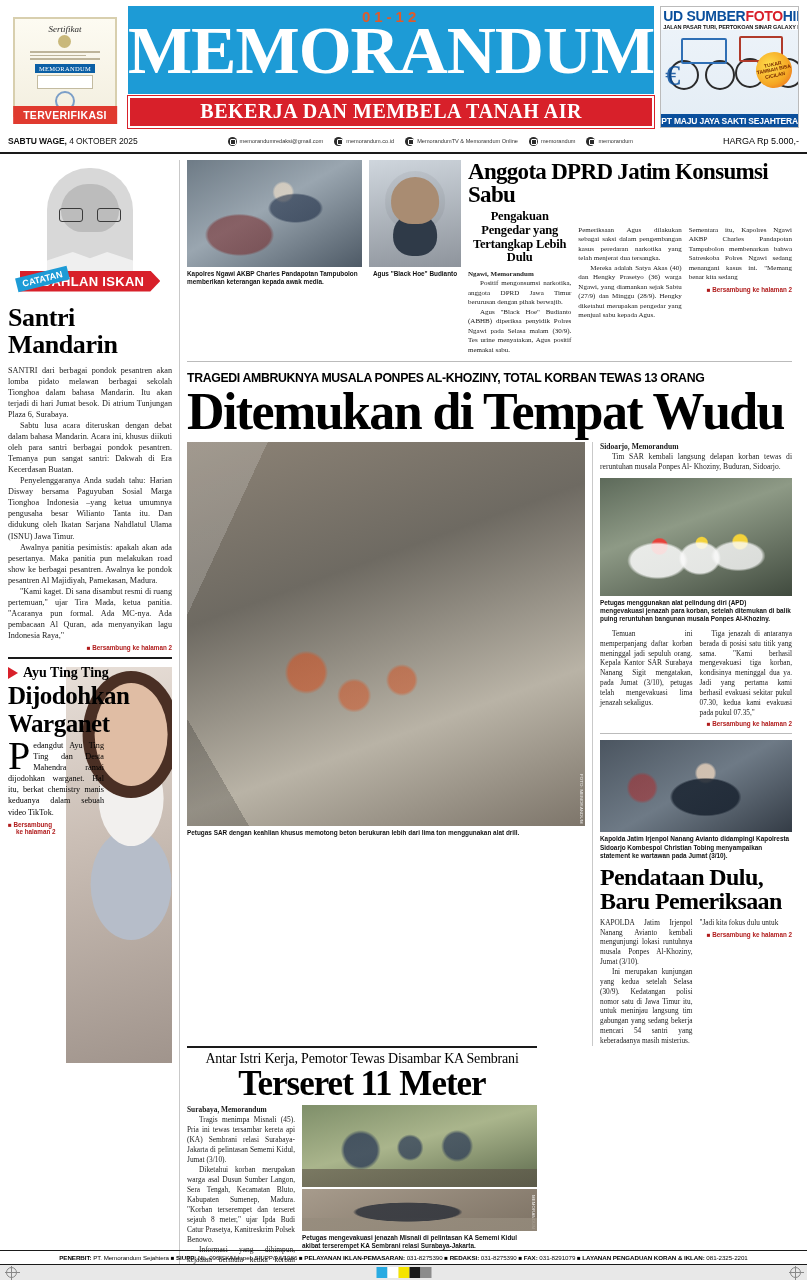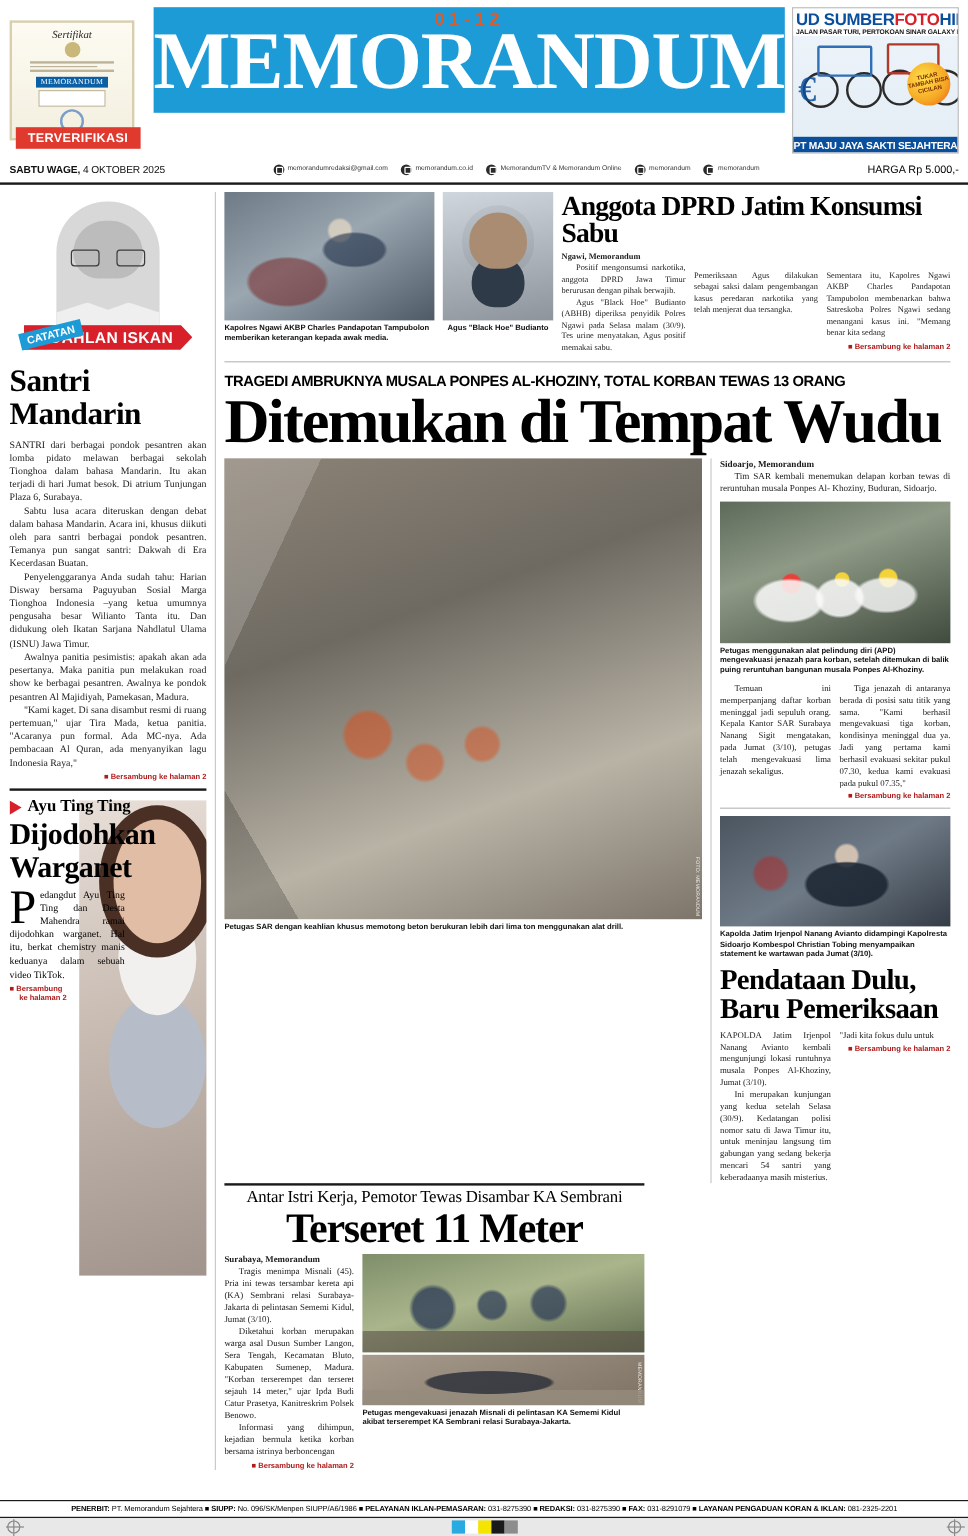--- a/index.html
+++ b/index.html
@@ -10,21 +10,21 @@
     overflow: hidden;
   }
   .page { position: relative; width: 807px; height: 1280px; background: #fff; }
 
   
   .masthead { position: relative; height: 130px; padding: 6px 8px 0 8px; display: flex; gap: 6px; align-items: flex-start; }
 
   .cert-badge {
     width: 150px; height: 122px;
     position: relative;
-    display: flex; align-items: center; 
+    display: flex; align-items: center; justify-content: center;
   }
   .cert-inner {
     width: 104px; height: 100px;
     border: 2px solid #d8cfae;
     background: linear-gradient(#fdfbf2,#f3efe0);
     position: relative;
     display: flex; flex-direction: column; align-items: center;
     padding-top: 5px;
   }
   .cert-title { font-family: "Liberation Serif", serif; font-style: italic; font-size: 9px; color: #2a2a2a; }
@@ -371,20 +371,21 @@
         <div class="cert-stamp"></div>
       </div>
       <div class="cert-ribbon">TERVERIFIKASI</div>
     </div>
 
     <div class="logo-block">
       <div class="logo-main">
         <div class="logo-pagenum">01-12</div>
         <div class="logo-word">MEMORANDUM</div>
       </div>
+      <div class="logo-tag">BEKERJA DAN MEMBELA TANAH AIR</div>
     </div>
 
     <div class="ad-box">
       <div class="ad-head">
         <div class="ad-title"><span>UD SUMBER</span><span class="hl">FOTO</span><span>HIDUP</span></div>
         <div class="ad-sub">JALAN PASAR TURI, PERTOKOAN SINAR GALAXY B04 SURABAYA</div>
       </div>
       <div class="ad-bikes">
         <div class="bike w" style="left:8px; top:28px;"></div>
         <div class="bike w" style="left:44px; top:28px;"></div>
@@ -481,26 +482,28 @@
           <div class="cap">Kapolres Ngawi AKBP Charles Pandapotan Tampubolon memberikan keterangan kepada awak media.</div>
         </div>
         <div class="tn-portrait">
           <div class="photo portrait" style="height:107px;"></div>
           <div class="cap" style="text-align:center;">Agus "Black Hoe" Budianto</div>
         </div>
         <div class="tn-text">
           <div class="hl-big">Anggota DPRD Jatim Konsumsi Sabu</div>
           <div style="display:flex; gap:7px;">
             <div style="width:33%;">
+              <div class="hl-sub"><span>Pengakuan Pengedar yang</span><br><span>Tertangkap Lebih Dulu</span></div>
               <p class="ptext noind" style="font-size:7px;"><b>Ngawi, Memorandum</b></p>
               <p class="ptext" style="font-size:7px;">Positif mengonsumsi narkotika, anggota DPRD Jawa Timur berurusan dengan pihak berwajib.</p>
               <p class="ptext" style="font-size:7px;">Agus "Black Hoe" Budianto (ABHB) diperiksa penyidik Polres Ngawi pada Selasa malam (30/9). Tes urine menyatakan, Agus positif memakai sabu.</p>
             </div>
             <div style="width:33%;">
               <p class="ptext noind" style="font-size:7px; margin-top:16px;">Pemeriksaan Agus dilakukan sebagai saksi dalam pengembangan kasus peredaran narkotika yang telah menjerat dua tersangka.</p>
+              <p class="ptext" style="font-size:7px;">Mereka adalah Satya Akas (40) dan Hengky Prasetyo (36) warga Ngawi, yang diamankan sejak Sabtu (27/9) dan Minggu (28/9). Hengky diketahui merupakan pengedar yang menjual sabu kepada Agus.</p>
             </div>
             <div style="width:33%;">
               <p class="ptext noind" style="font-size:7px; margin-top:16px;">Sementara itu, Kapolres Ngawi AKBP Charles Pandapotan Tampubolon membenarkan bahwa Satreskoba Polres Ngawi sedang menangani kasus ini. "Memang benar kita sedang</p>
               <div class="cont">Bersambung ke halaman 2</div>
             </div>
           </div>
         </div>
       </div>
 
       <div class="hr-thin"></div>
@@ -511,21 +514,21 @@
       <div class="main-cols">
         <div class="mc-left">
           <div class="photo rubble" style="height:384px;">
             <div class="credit-v">FOTO: MEMORANDUM</div>
           </div>
           <div class="cap">Petugas SAR dengan keahlian khusus memotong beton berukuran lebih dari lima ton menggunakan alat drill.</div>
         </div>
 
         <div class="mc-right">
           <p class="ptext noind" style="font-size:7.6px;"><b>Sidoarjo, Memorandum</b></p>
-          <p class="ptext" style="font-size:7.6px;">Tim SAR kembali menemukan delapan korban tewas di reruntuhan musala Ponpes Al- Khoziny, Buduran, Sidoarjo.</p>
+          <p class="ptext" style="font-size:7.6px;">Tim SAR kembali langsung delapan korban tewas di reruntuhan musala Ponpes Al- Khoziny, Buduran, Sidoarjo.</p>
           <div class="photo white-suit" style="height:118px; margin-top:5px;"></div>
           <div class="cap">Petugas menggunakan alat pelindung diri (APD) mengevakuasi jenazah para korban, setelah ditemukan di balik puing reruntuhan bangunan musala Ponpes Al-Khoziny.</div>
           <div style="display:flex; gap:7px; margin-top:5px;">
             <div style="flex:1;">
               <p class="ptext" style="font-size:7.3px;">Temuan ini memperpanjang daftar korban meninggal jadi sepuluh orang. Kepala Kantor SAR Surabaya Nanang Sigit mengatakan, pada Jumat (3/10), petugas telah mengevakuasi lima jenazah sekaligus.</p>
             </div>
             <div style="flex:1;">
               <p class="ptext" style="font-size:7.3px;">Tiga jenazah di antaranya berada di posisi satu titik yang sama. "Kami berhasil mengevakuasi tiga korban, kondisinya meninggal dua ya. Jadi yang pertama kami berhasil evakuasi sekitar pukul 07.30, kedua kami evakuasi pada pukul 07.35,"</p>
               <div class="cont">Bersambung ke halaman 2</div>
             </div>
@@ -547,21 +550,21 @@
         </div>
       </div>
 
       <div style="margin-left:0; width:350px;">
         <div class="subhead2">Antar Istri Kerja, Pemotor Tewas Disambar KA Sembrani</div>
         <div class="head2" style="text-align:center;">Terseret 11 Meter</div>
         <div style="display:flex; gap:7px; margin-top:4px;">
           <div style="width:108px; flex:none;">
             <p class="ptext noind" style="font-size:7.4px;"><b>Surabaya, Memorandum</b></p>
             <p class="ptext" style="font-size:7.4px;">Tragis menimpa Misnali (45). Pria ini tewas tersambar kereta api (KA) Sembrani relasi Surabaya-Jakarta di pelintasan Sememi Kidul, Jumat (3/10).</p>
-            <p class="ptext" style="font-size:7.4px;">Diketahui korban merupakan warga asal Dusun Sumber Langon, Sera Tengah, Kecamatan Bluto, Kabupaten Sumenep, Madura. "Korban terserempet dan terseret sejauh 14 meter," ujar Ipda Budi Catur Prasetya, Kanitreskrim Polsek Benowo.</p>
+            <p class="ptext" style="font-size:7.4px;">Diketahui korban merupakan warga asal Dusun Sumber Langon, Sera Tengah, Kecamatan Bluto, Kabupaten Sumenep, Madura. "Korban terserempet dan terseret sejauh 8 meter," ujar Ipda Budi Catur Prasetya, Kanitreskrim Polsek Benowo.</p>
             <p class="ptext" style="font-size:7.4px;">Informasi yang dihimpun, kejadian bermula ketika korban bersama istrinya berboncengan</p>
             <div class="cont">Bersambung ke halaman 2</div>
           </div>
           <div style="flex:1;">
             <div class="photo train" style="height:82px;"></div>
             <div class="photo body" style="height:42px; margin-top:2px;">
               <div class="credit-v">MEMORANDUM</div>
             </div>
             <div class="cap">Petugas mengevakuasi jenazah  Misnali di pelintasan KA Sememi  Kidul akibat terserempet KA  Sembrani relasi Surabaya-Jakarta.</div>
           </div>

